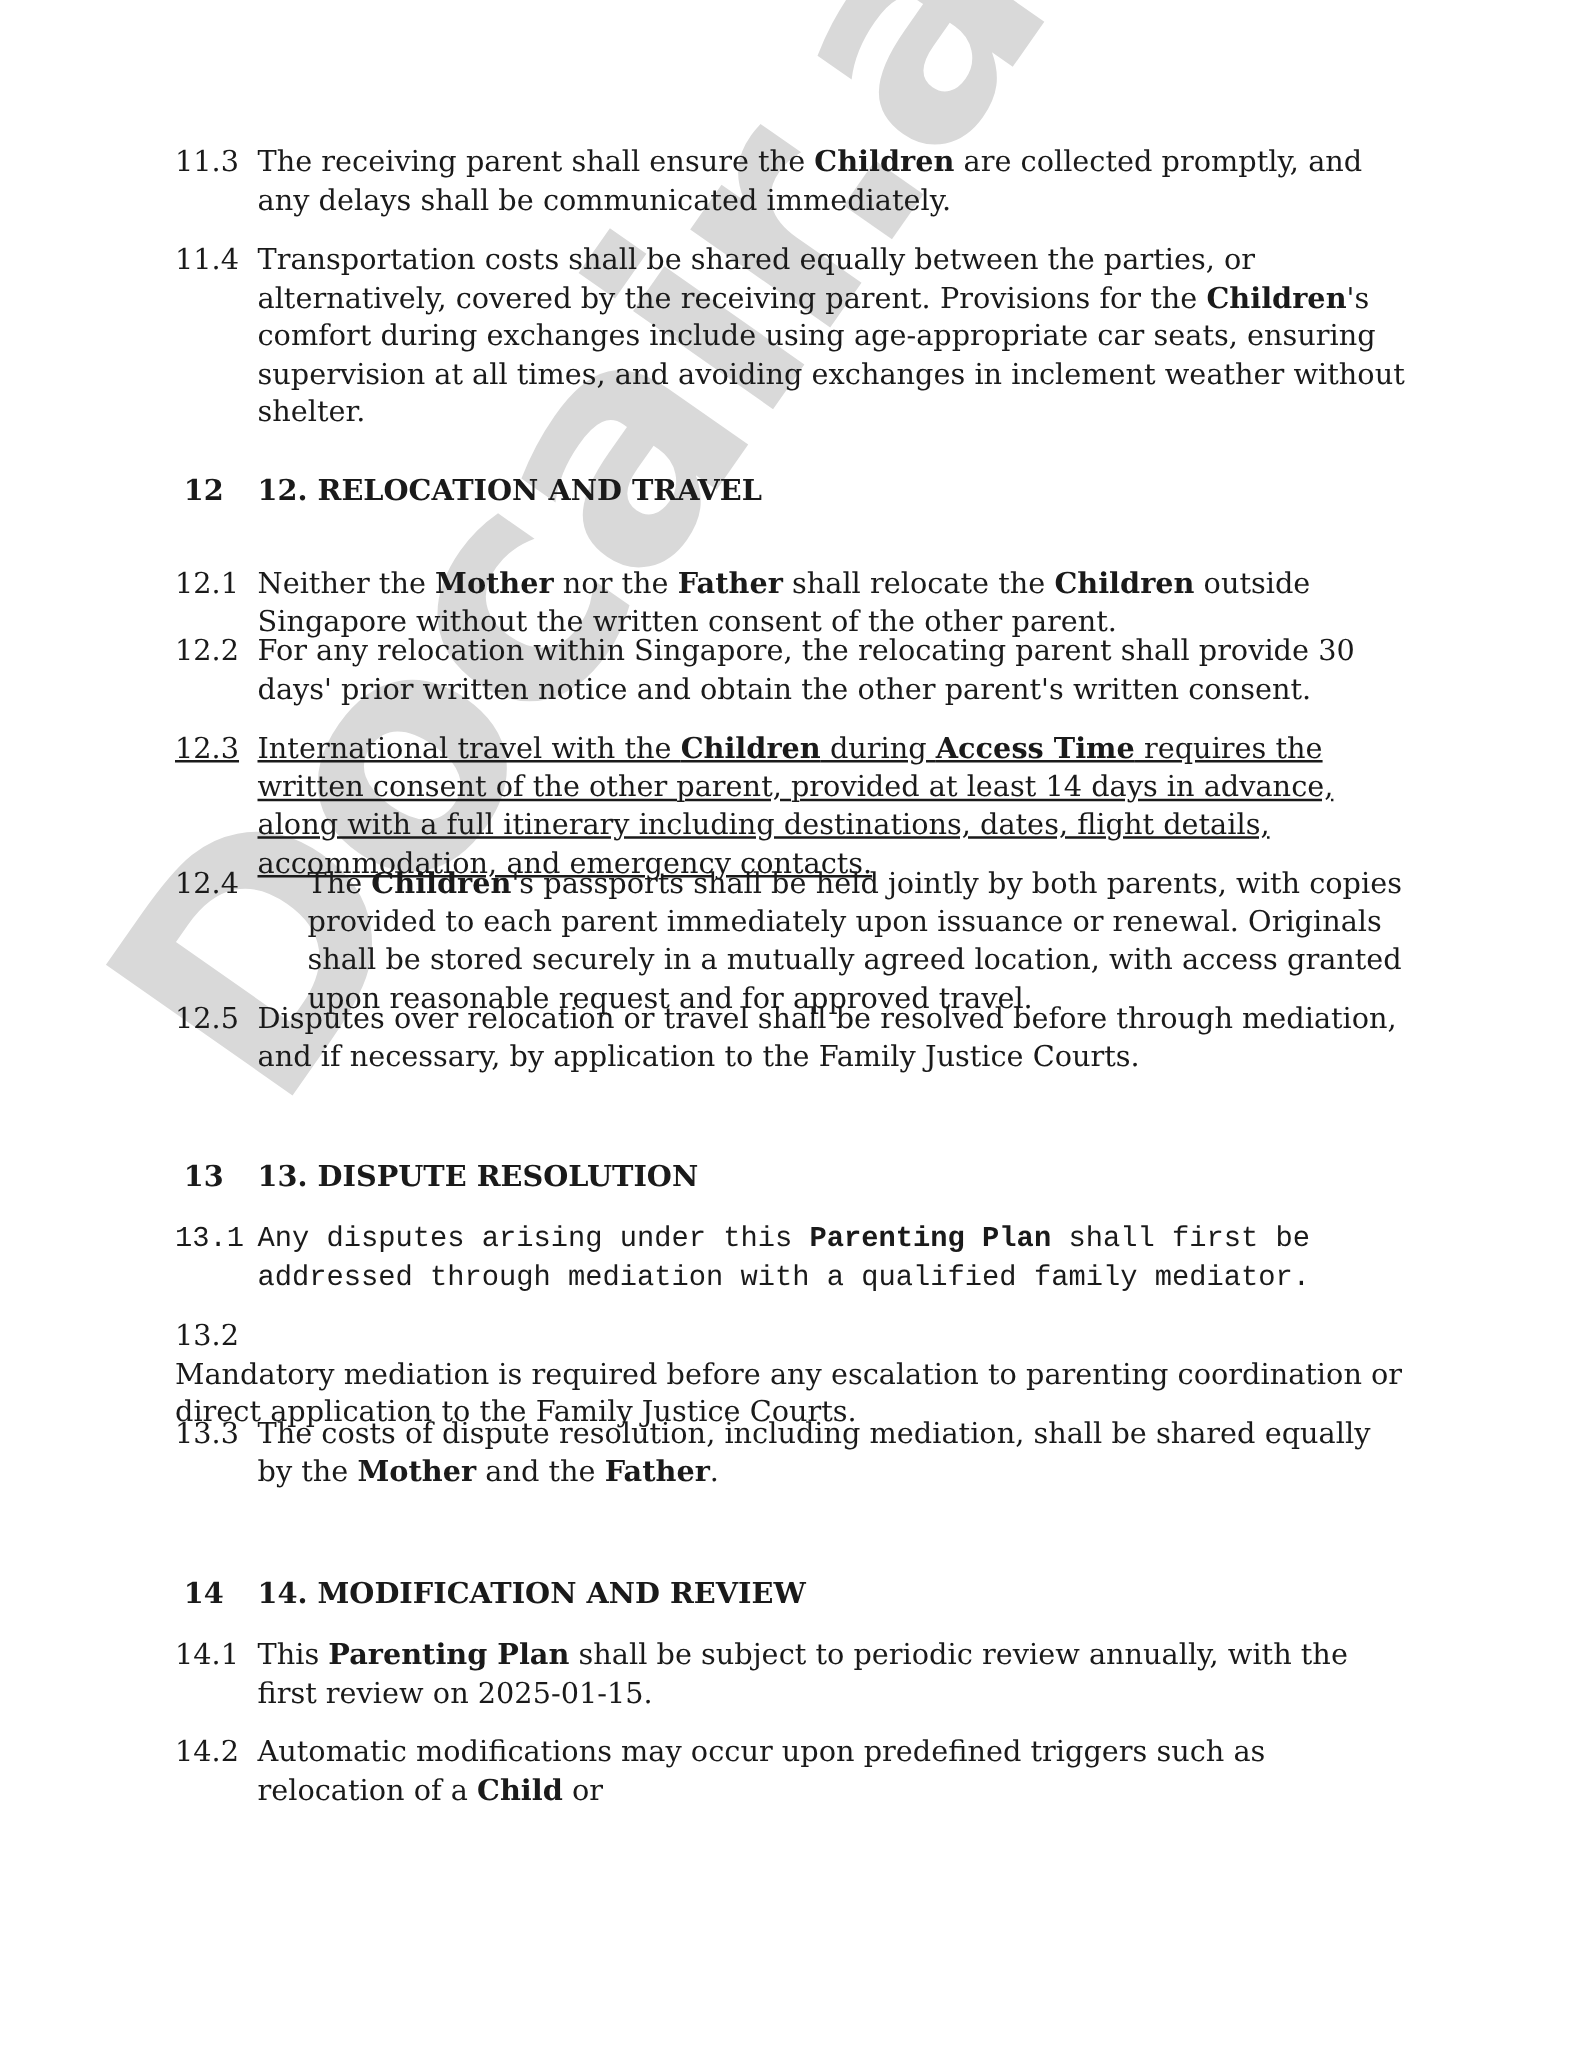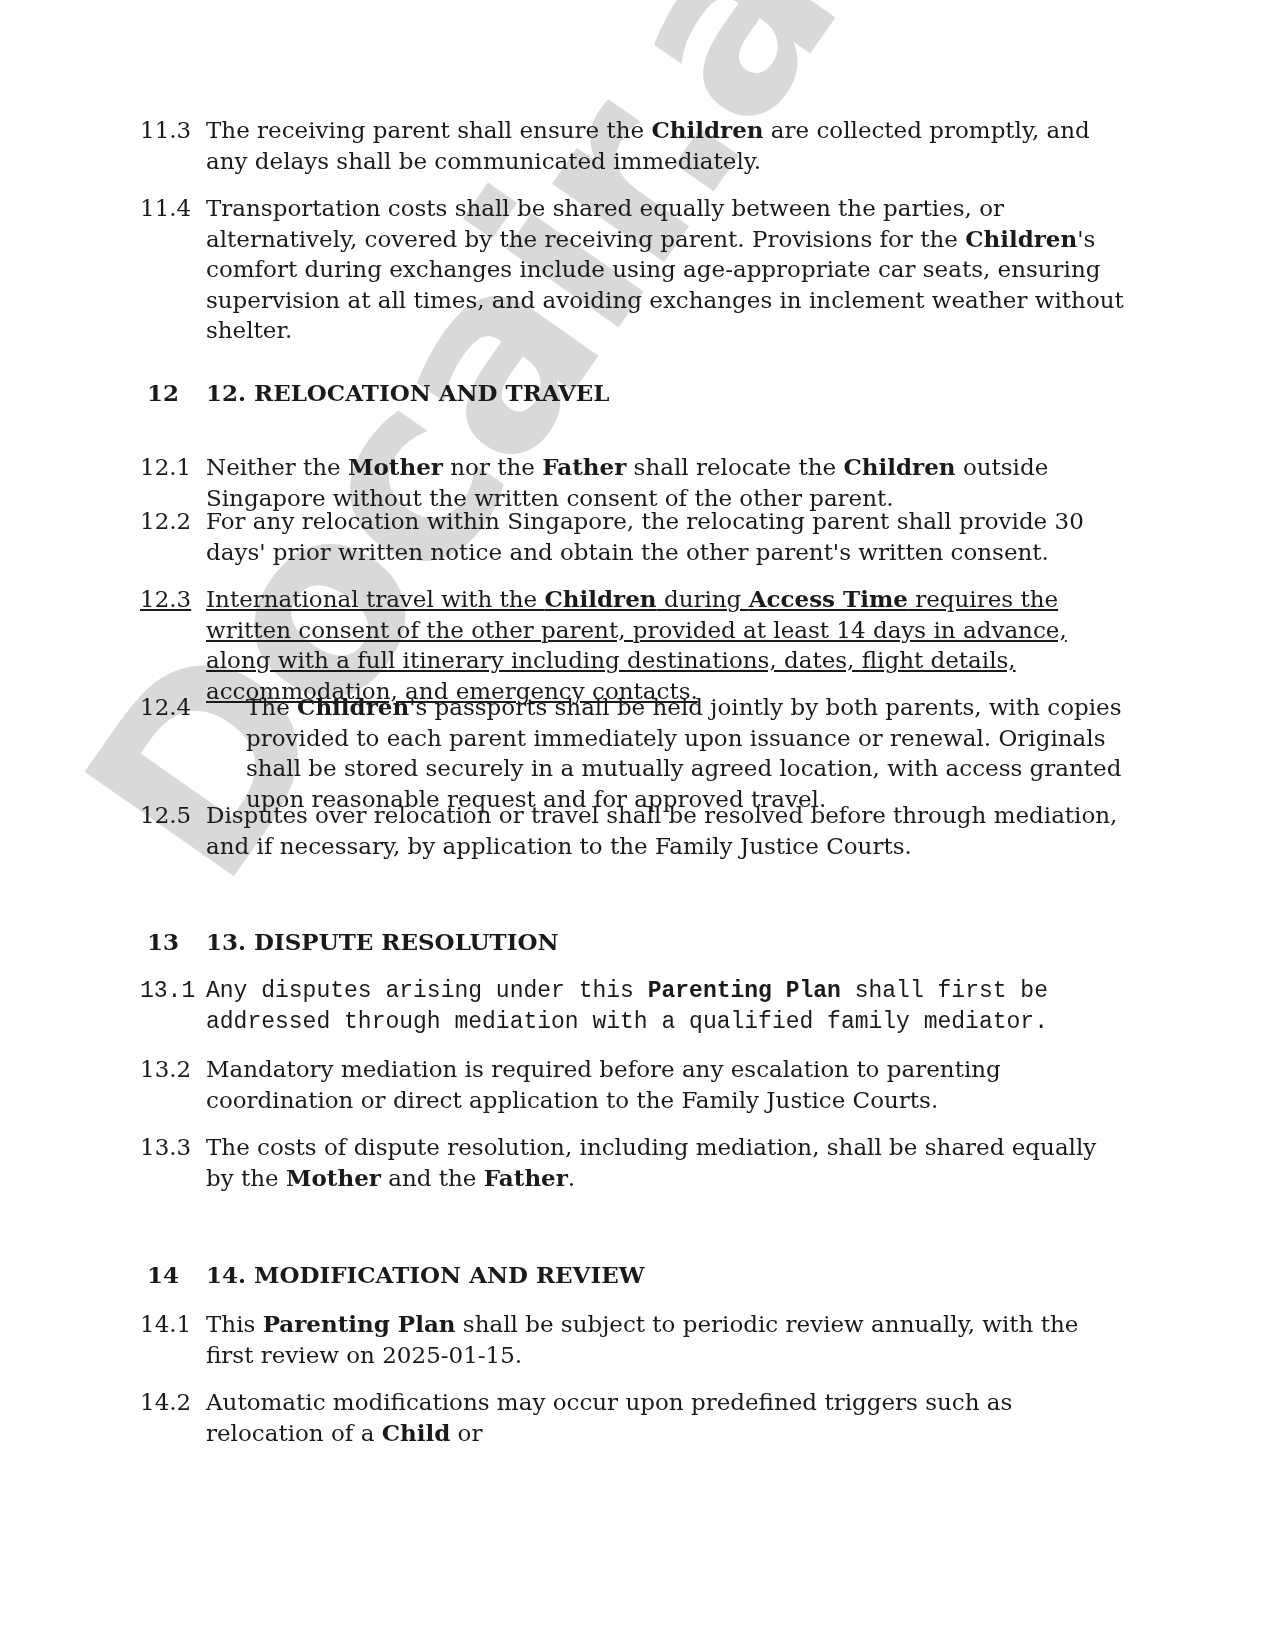--- a/index.html
+++ b/index.html
@@ -56,21 +56,21 @@
         <span class="text">Disputes over relocation or travel shall be resolved before through mediation, and if necessary, by application to the Family Justice Courts.</span>
       </div>
       <div class="row heading" style="top: 927px;">
         <span class="num">13</span>
         <span class="text">13. DISPUTE RESOLUTION</span>
       </div>
       <div class="row" style="top: 976px; font-family: Liberation Mono, monospace;">
         <span class="num">13.1</span>
         <span class="text">Any disputes arising under this <b>Parenting Plan</b> shall first be addressed through mediation with a qualified family mediator.</span>
       </div>
-      <div class="row" style="top: 1054px;">
+      <div class="row" style="top: 1054px; flex-direction: column;">
         <span class="num">13.2</span>
         <span class="text">Mandatory mediation is required before any escalation to parenting coordination or direct application to the Family Justice Courts.</span>
       </div>
       <div class="row" style="top: 1132px;">
         <span class="num">13.3</span>
         <span class="text">The costs of dispute resolution, including mediation, shall be shared equally by the <b>Mother</b> and the <b>Father</b>.</span>
       </div>
       <div class="row heading" style="top: 1260px;">
         <span class="num">14</span>
         <span class="text">14. MODIFICATION AND REVIEW</span>

